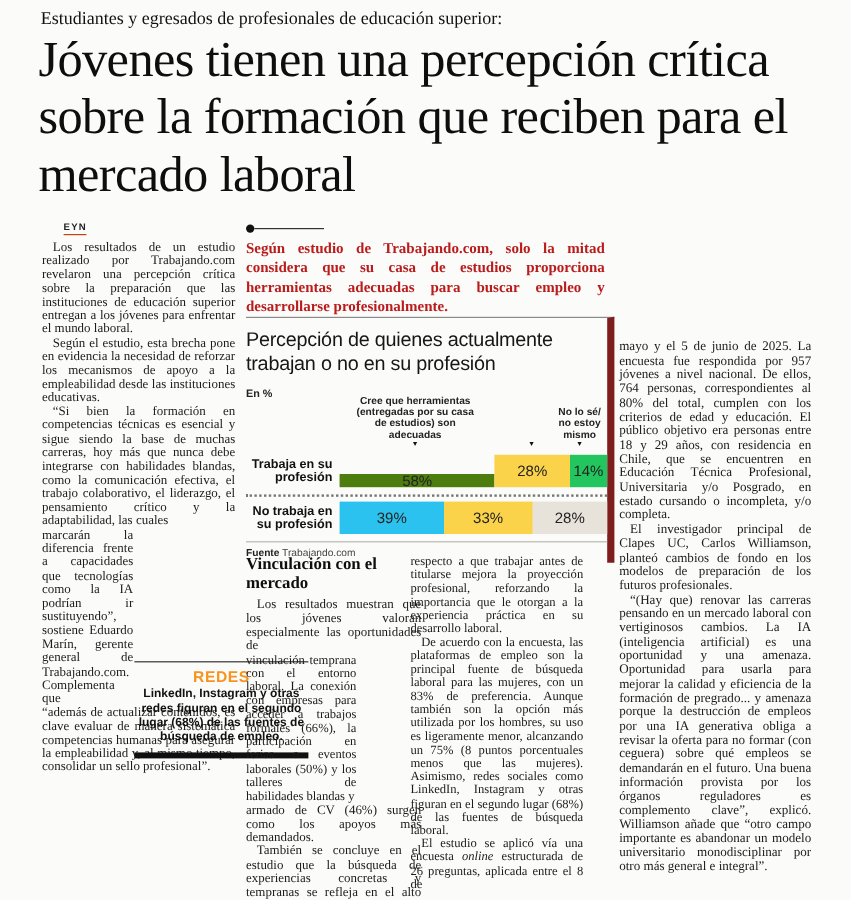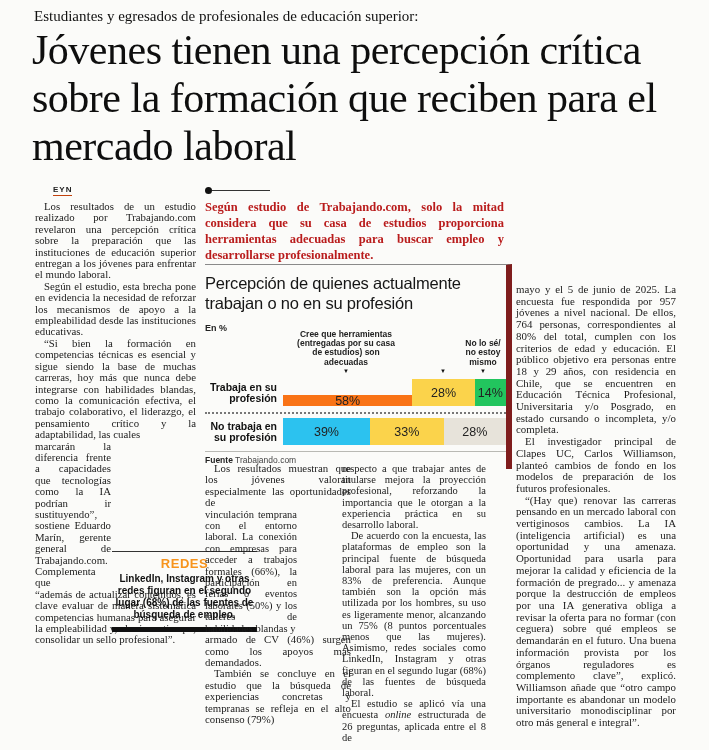--- a/index.html
+++ b/index.html
@@ -94,21 +94,21 @@
     </div>
     <div class="col-head ch3">
       <span>No lo sé/ no estoy mismo</span>
       <span class="marker">▼</span>
     </div>
   </div>
 
   <div class="chart-row">
     <div class="row-label">Trabaja en su profesión</div>
     <div class="bar">
-      <div class="seg" style="width: 58%; background: #f97316; margin-top: 16px;">
+      <div class="seg" style="width: 58%; background: #4d7c0f; margin-top: 16px;">
           <span>58%</span>
         </div>
       <div class="seg" style="width: 28%; background: rgb(251, 211, 75);">
           <span>28%</span>
         </div>
       <div class="seg" style="width: 14%; background: #22c55e;">
           <span>14%</span>
         </div>
     </div>
   </div>
@@ -137,20 +137,21 @@
 </div>
 
 <div class="abs redes">
   <div class="redes-topline"></div>
   <div class="redes-title" style="color: rgb(247, 148, 29);">REDES</div>
   <div class="redes-text">LinkedIn, Instagram y otras redes figuran en el segundo lugar (68%) de las fuentes de búsqueda de empleo.</div>
   <div class="redes-bar"></div>
 </div>
 
 <div class="abs col col2">
+  <h3 class="sub-head">Vinculación con el mercado</h3>
   <p>Los resultados muestran que los jóvenes valoran especialmente las oportunidades de</p>
   <p class="noindent narrow-right">vinculación temprana con el entorno laboral. La conexión con empresas para acceder a trabajos formales (66%), la participación en ferias o eventos laborales (50%) y los talleres de habilidades blandas y</p>
   <p class="noindent">armado de CV (46%) surgen como los apoyos más demandados.</p>
   <p>También se concluye en el estudio que la búsqueda de experiencias concretas y tempranas se refleja en el alto consenso (79%)</p>
 </div>
 
 <div class="abs col col3">
   <p class="noindent">respecto a que trabajar antes de titularse mejora la proyección profesional, reforzando la importancia que le otorgan a la experiencia práctica en su desarrollo laboral.</p>
   <p>De acuerdo con la encuesta, las plataformas de empleo son la principal fuente de búsqueda laboral para las mujeres, con un 83% de preferencia. Aunque también son la opción más utilizada por los hombres, su uso es ligeramente menor, alcanzando un 75% (8 puntos porcentuales menos que las mujeres). Asimismo, redes sociales como LinkedIn, Instagram y otras figuran en el segundo lugar (68%) de las fuentes de búsqueda laboral.</p>
   <p><span>El estudio se aplicó vía una encuesta </span><span class="italic">online</span><span> estructurada de 26 preguntas, aplicada entre el 8 de</span></p>

